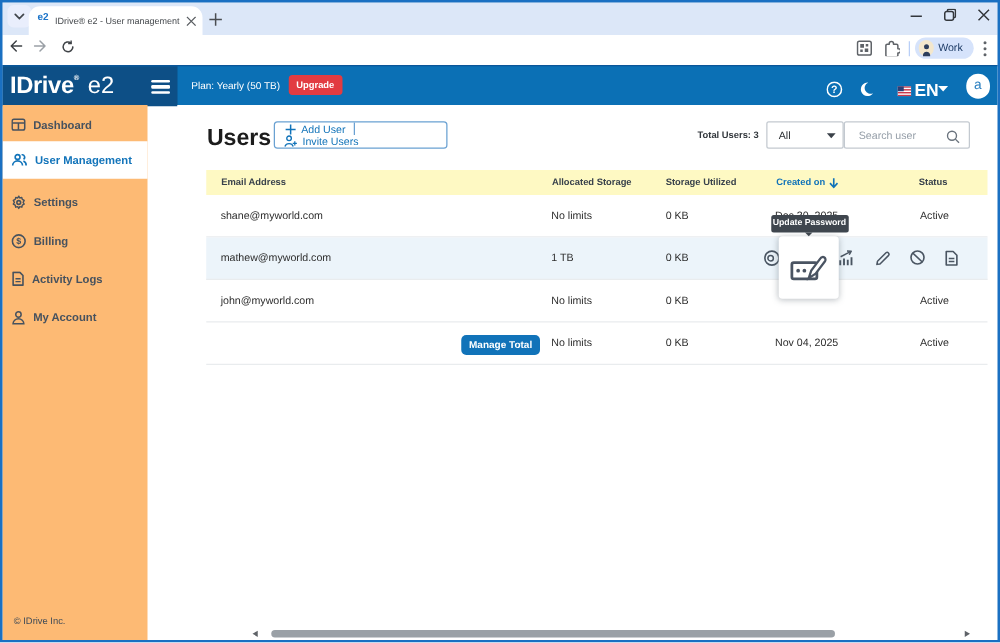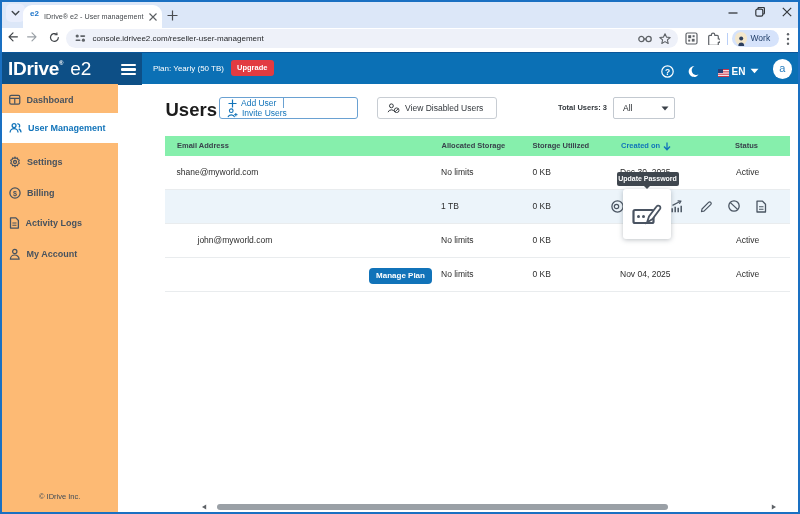--- a/index.html
+++ b/index.html
@@ -22,45 +22,45 @@
 
 #hdr { position:absolute; left:2px; top:51.5px; right:2px; height:32.5px; background:#0b70b5; border-top:1px solid #0a5599; }
 #hdrleft { position:absolute; left:0; top:0; width:140px; height:32px; background:#0d4f86; }
 #logo { position:absolute; left:6px; top:5px; color:#fff; font-size:19px; font-weight:bold; letter-spacing:-0.3px; }
 #logo .e2 { font-weight:normal; letter-spacing:0; margin-left:7px; }
 #logo .reg { font-size:6px; vertical-align:10px; margin-left:0px; }
 #burger div { position:absolute; left:119px; width:15px; height:2.3px; background:#fff; border-radius:1px; }
 #plantext { position:absolute; left:151px; top:0; height:32px; line-height:32px; font-size:8px; color:#fff; }
 #upg { position:absolute; left:229px; top:7.5px; width:42.5px; height:15.5px; background:#e23b41; border-radius:3px; color:#fff; font-size:7.5px; font-weight:bold; text-align:center; line-height:15.5px; }
 .hic { position:absolute; top:0; }
-#enlbl { position:absolute; left:729.5px; top:3px; height:32px; line-height:32px; font-size:10px; font-weight:bold; color:#fff;text-align:right; }
+#enlbl { position:absolute; left:729.5px; top:3px; height:32px; line-height:32px; font-size:14px; font-weight:bold; color:#fff;text-align:right; }
 #avatar { position:absolute; left:770.5px; top:6.6px; width:19.6px; height:19.6px; background:#fff; border-radius:50%; text-align:center; font-size:11px; color:#2a7fc0; line-height:18.5px; }
 
 #sidebar { position:absolute; left:2px; top:84px; width:116px; bottom:2px; background:#fdba74; }
 .sitem { position:absolute; left:0; width:100%; height:30px; display:flex; align-items:center; color:#47525e; font-size:9px; font-weight:bold; }
 .sitem svg { margin-left:7px; margin-right:6px; flex:0 0 auto; }
 .sitem.sel { background:#ffffff; color:#1274ba; }
-.copyright { position:absolute; left:9px; top:408px; font-size:7.5px; color:#3f4b57; font-weight:normal;margin-left:28px; }
+.copyright { position:absolute; left:9px; top:408px; font-size:7.5px; color:#3f4b57; font-weight:normal; }
 
 #content { position:absolute; left:142px; top:84px; width:656px; bottom:2px; background:#fff; }
 h1.users { position:absolute; left:23.5px; top:14.8px; font-size:18.5px; color:#1c1c1c; font-weight:bold; }
 .btngroup { position:absolute; left:77px; top:13px; width:139px; height:21.5px; border:1px solid #6aa1d2; border-radius:3px; display:flex; background:#fff;flex-direction:column; }
 .btngroup .seg { display:flex; align-items:center; color:#1173b9; font-size:8.5px; }
 .btngroup .seg.s1 { width:64px; border-right:1px solid #6aa1d2; padding-left:8px; }
 .btngroup .seg.s2 { padding-left:7px; }
 .btngroup svg { margin-right:4px; }
 .btn-disabled { position:absolute; left:235px; top:13px; width:120px; height:21.5px; border:1px solid #c8cdd3; border-radius:3px; display:flex; align-items:center; color:#32373c; font-size:8.5px; background:#fff; padding-left:9px; }
 .btn-disabled svg { margin-right:5px; }
 .totalu { position:absolute; left:416px; top:17px; width:50px; font-size:7.5px; font-weight:bold; color:#32373c; line-height:13px; }
 .alldd { position:absolute; left:471px; top:12.5px; width:62px; height:22.5px; border:1px solid #c3c9d0; border-radius:2px; background:#fff; font-size:8.5px; color:#25292d; line-height:21px; padding-left:9px; }
 .alldd svg { position:absolute; right:5.5px; top:8.5px; }
 .searchbx { position:absolute; left:533px; top:12.5px; width:101px; height:22.5px; border:1px solid #c3c9d0; border-radius:2px; background:#fff; font-size:8.5px; color:#959ea8; line-height:21px; padding-left:11px; }
 .searchbx svg { position:absolute; right:7px; top:6px; }
 
-#thead { position:absolute; left:23px; top:51.5px; width:625px; height:20px; background:#86efac; }
+#thead { position:absolute; left:23px; top:51.5px; width:625px; height:20px; background:#fef9c3; }
 .th { position:absolute; top:0; height:20px; line-height:20px; font-size:7.5px; font-weight:bold; color:#39424c; }
 .row { position:absolute; left:23px; width:625px; height:34px; border-bottom:1px solid #e9ecee; }
 .cell { position:absolute; top:0; height:33px; line-height:33px; font-size:8.5px; color:#2d2d2d; }
 .hoverrow { background:#ecf4fa; }
 .manageu { position:absolute; left:204px; top:10px; width:63px; height:16px; background:#1173b9; color:#fff; font-size:8px; font-weight:600; border-radius:4px; text-align:center; line-height:16px; }
 .ricon { position:absolute; top:116px; z-index:2; }
 
 #ttip { position:absolute; left:474.5px; top:88px; width:62px; height:13.5px; background:#3f464e; border-radius:2px; color:#fff; font-size:7px; font-weight:bold; display:flex; align-items:center; justify-content:center; z-index:6; }
 #ttip:after { content:""; position:absolute; left:50%; margin-left:-3.5px; top:100%; border:3.5px solid transparent; border-top-color:#3f464e; }
 #pcard { position:absolute; left:480.5px; top:104.5px; width:48.5px; height:50px; background:#fff; box-shadow:0 1px 5px rgba(90,100,110,.4); border-radius:3px; z-index:5; display:flex; align-items:center; justify-content:center; }
@@ -103,37 +103,20 @@
   <svg width="10" height="10" style="position:absolute;left:6px;top:4px;">
       <path d="M5 0.8 L1 4.8 L5 8.8 M1 4.8 H9.4" stroke="#3f4347" stroke-width="1.2" fill="none" stroke-linecap="round" stroke-linejoin="round"></path>
     </svg>
   <svg width="10" height="10" style="position:absolute;left:25px;top:4px;">
       <path d="M5 0.8 L9 4.8 L5 8.8 M9 4.8 H0.6" stroke="#9aa0a6" stroke-width="1.2" fill="none" stroke-linecap="round" stroke-linejoin="round"></path>
     </svg>
   <svg width="11" height="11" style="position:absolute;left:46.5px;top:3.5px;">
       <path d="M9.3 5.5 A3.9 3.9 0 1 1 7.8 2.4" stroke="#3f4347" stroke-width="1.2" fill="none" stroke-linecap="round"></path>
       <path d="M7.9 0.4 V2.8 H5.5" fill="none" stroke="#3f4347" stroke-width="1.1"></path>
     </svg>
-  <div id="urlpill">
-    <svg width="11" height="11" style="position:absolute;left:9px;top:4px;">
-        <circle cx="2.2" cy="3" r="1.6" fill="#5f6368"></circle>
-        <rect x="5.2" y="2.2" width="5" height="1.7" rx="0.8" fill="#5f6368"></rect>
-        <rect x="0.5" y="6.4" width="5" height="1.7" rx="0.8" fill="#5f6368"></rect>
-        <circle cx="8.4" cy="7.2" r="1.6" fill="#5f6368"></circle>
-      </svg>
-    <div id="urltext">console.idrivee2.com/reseller-user-management</div>
-    <svg width="15" height="10" style="position:absolute;left:572px;top:4.5px;">
-        <circle cx="3.4" cy="5" r="2.6" fill="none" stroke="#5f6368" stroke-width="1.3"></circle>
-        <circle cx="10.6" cy="5" r="2.6" fill="none" stroke="#5f6368" stroke-width="1.3"></circle>
-        <path d="M6 5 H8" stroke="#5f6368" stroke-width="1.3"></path>
-      </svg>
-    <svg width="12" height="12" style="position:absolute;left:593px;top:3.5px;">
-        <path d="M6 0.8 L7.5 4.1 L11.2 4.5 L8.4 6.9 L9.2 10.5 L6 8.6 L2.8 10.5 L3.6 6.9 L0.8 4.5 L4.5 4.1 Z" fill="none" stroke="#5f6368" stroke-width="1.1" stroke-linejoin="round"></path>
-      </svg>
-  </div>
   <svg width="13" height="13" style="position:absolute;left:683px;top:3.5px;">
       <rect x="1" y="1" width="11" height="11" rx="1.5" fill="none" stroke="#5f6368" stroke-width="1.2"></rect>
       <rect x="3.2" y="3.2" width="3" height="3" fill="#5f6368"></rect>
       <rect x="7.6" y="3.2" width="2" height="2" fill="#5f6368"></rect>
       <rect x="3.2" y="7.6" width="2" height="2" fill="#5f6368"></rect>
       <rect x="6.8" y="6.8" width="2.8" height="2.8" fill="#5f6368"></rect>
     </svg>
   <svg width="13" height="13" style="position:absolute;left:705px;top:3.5px;">
       <path d="M4.4 3.4 v-0.5 a1.7 1.7 0 0 1 3.4 0 v0.5 h2.4 a1.1 1.1 0 0 1 1.1 1.1 v2.4 h0.5 a1.7 1.7 0 0 1 0 3.4 h-0.5 v1.9 a1.1 1.1 0 0 1 -1.1 1.1 h-7.4 a1.1 1.1 0 0 1 -1.1 -1.1 v-7.7 a1.1 1.1 0 0 1 1.1 -1.1 z" fill="none" stroke="#5f6368" stroke-width="1.2" stroke-linejoin="round"></path>
     </svg>
@@ -237,59 +220,58 @@
   <div class="btngroup">
     <div class="seg s1"><svg width="9" height="9">
           <path d="M4.5 0.5 V8.5 M0.5 4.5 H8.5" stroke="#1173b9" stroke-width="1.2"></path>
         </svg>Add User</div>
     <div class="seg s2"><svg width="11" height="10" viewBox="0 0 13 12">
           <circle cx="5" cy="3.2" r="2.2" fill="none" stroke="#1173b9" stroke-width="1.3"></circle>
           <path d="M1 11 a4.2 4 0 0 1 8 0" fill="none" stroke="#1173b9" stroke-width="1.3"></path>
           <path d="M10.5 6 v4 M8.5 8 h4" stroke="#1173b9" stroke-width="1.2"></path>
         </svg>Invite Users</div>
   </div>
-  <div class="btn-disabled"><svg width="13" height="10" viewBox="0 0 15 12">
-        <circle cx="5" cy="3.4" r="2.3" fill="none" stroke="#32373c" stroke-width="1.2"></circle>
-        <path d="M1 11 a4.3 4 0 0 1 8.2 0" fill="none" stroke="#32373c" stroke-width="1.2"></path>
-        <circle cx="11.3" cy="8.7" r="2.8" fill="none" stroke="#32373c" stroke-width="1.1"></circle>
-        <path d="M9.4 10.6 L13.2 6.8" stroke="#32373c" stroke-width="1.1"></path>
-      </svg>View Disabled Users</div>
   <div class="totalu">Total Users: 3</div>
   <div class="alldd">All<svg width="8" height="5">
         <path d="M0.5 0.5 L4 4.5 L7.5 0.5 Z" fill="#3a4149"></path>
+      </svg></div>
+  <div class="searchbx">Search user<svg width="11" height="11">
+        <circle cx="4.6" cy="4.6" r="3.6" fill="none" stroke="#6a737d" stroke-width="1.1"></circle>
+        <path d="M7.3 7.3 L10.2 10.2" stroke="#6a737d" stroke-width="1.1"></path>
       </svg></div>
   <div id="thead">
     <div class="th" style="left:12px;">Email Address</div>
     <div class="th" style="left:276.5px;">Allocated Storage</div>
     <div class="th" style="left:367.5px;">Storage Utilized</div>
     <div class="th" style="left:456px; color:#1173b9;">Created on</div>
     <svg width="8" height="9" style="position:absolute;left:498px;top:6px;">
         <path d="M4 0.5 V7 M1 4.5 L4 7.8 L7 4.5" stroke="#1173b9" stroke-width="1.3" fill="none"></path>
       </svg>
     <div class="th" style="left:570px;">Status</div>
   </div>
   <div class="row" style="top:71.5px;">
     <div class="cell" style="left:11.5px;">shane@myworld.com</div>
     <div class="cell" style="left:276px;">No limits</div>
     <div class="cell" style="left:367.5px;">0 KB</div>
     <div class="cell" style="left:455px;">Dec 30, 2025</div>
     <div class="cell" style="left:571px;">Active</div>
   </div>
   <div class="row hoverrow" style="top:105.5px;">
+    <div class="cell" style="left:11.5px;">mathew@myworld.com</div>
     <div class="cell" style="left:276px;">1 TB</div>
     <div class="cell" style="left:367.5px;">0 KB</div>
   </div>
   <div class="row" style="top:139.5px;">
-    <div class="cell" style="left:11.5px;margin-left:21px;">john@myworld.com</div>
+    <div class="cell" style="left:11.5px;">john@myworld.com</div>
     <div class="cell" style="left:276px;">No limits</div>
     <div class="cell" style="left:367.5px;">0 KB</div>
     <div class="cell" style="left:571px;">Active</div>
   </div>
   <div class="row" style="top:173.5px;">
-    <div class="manageu">Manage Plan</div>
+    <div class="manageu">Manage Total</div>
     <div class="cell" style="left:276px;">No limits</div>
     <div class="cell" style="left:367.5px;">0 KB</div>
     <div class="cell" style="left:455px;">Nov 04, 2025</div>
     <div class="cell" style="left:571px;">Active</div>
   </div>
 
   <svg class="ricon" width="13" height="13" style="left:469px;">
       <circle cx="6.5" cy="6.5" r="5.6" fill="none" stroke="#4a5562" stroke-width="1.3"></circle>
       <circle cx="5.5" cy="6.5" r="2.2" fill="none" stroke="#4a5562" stroke-width="1.2"></circle>
     </svg>

